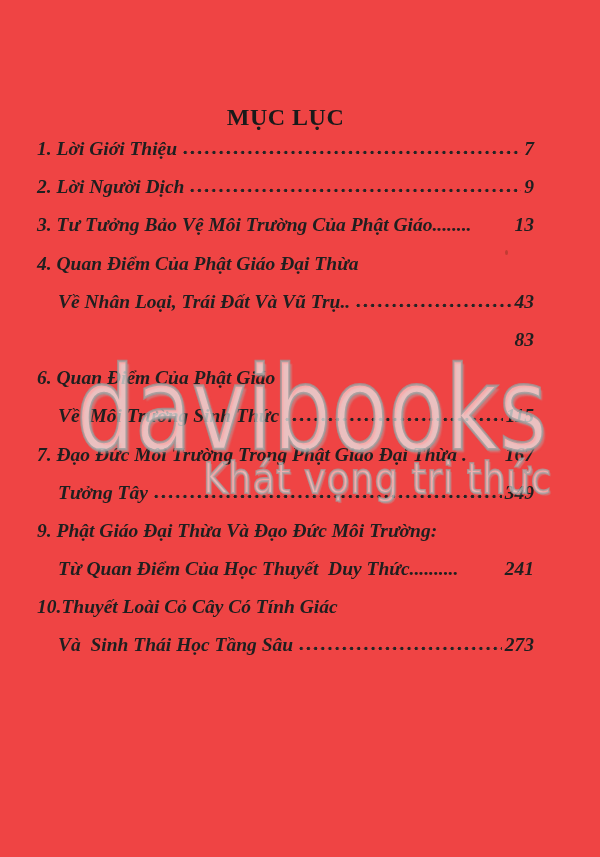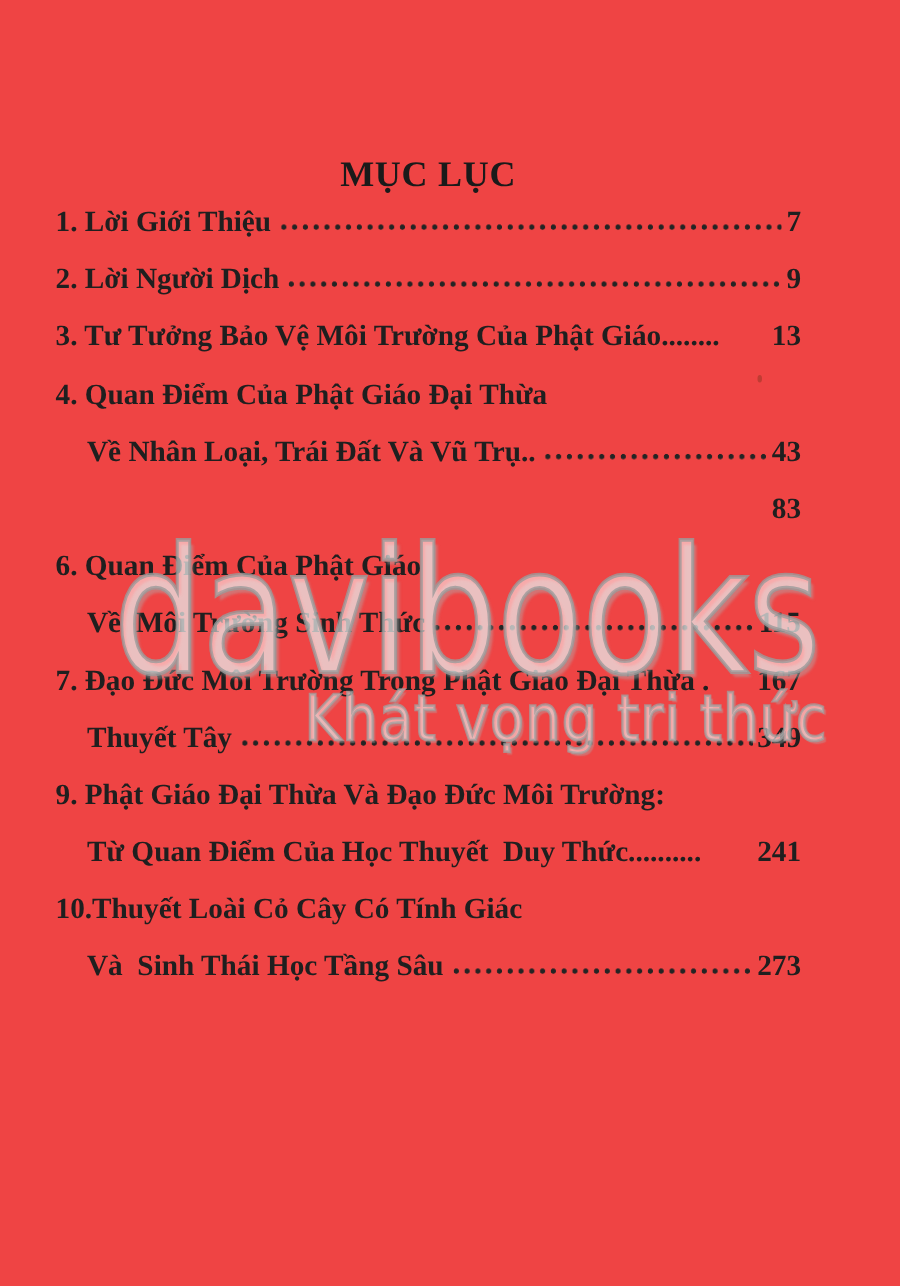--- a/index.html
+++ b/index.html
@@ -12,21 +12,21 @@
   .page{position:absolute;inset:0;background:#ef4444;}
   .content{
     position:absolute;left:37px;top:0;width:497px;
     color:#1f1f1f;
   }
   .title{
     text-align:center;font-weight:bold;font-size:24px;
     letter-spacing:0.5px;line-height:32px;
     margin:101px 0 0 0;color:#1a1a1a;white-space:pre;
   }
-  .rows{margin-top:5px;}
+  .rows{margin-top:5px;font-style:italic;}
   .row{
     display:flex;align-items:baseline;flex-wrap:nowrap;
     height:38.2px;font-weight:bold;font-size:19.5px;color:#1f1f1f;
   }
   .row .t{flex:0 0 auto;white-space:pre;}
   .row.indent .t{padding-left:21px;}
   .row .leader{
     flex:1 1 auto;height:5px;margin:0 3px 0 6px;
     background-image:radial-gradient(circle at 2.2px 2.4px,#242424 1.55px,rgba(0,0,0,0) 1.95px);
     background-size:7.2px 5px;background-repeat:repeat-x;
@@ -115,21 +115,21 @@
         <span class="pg after-leader">115</span>
       </div>
 
       <div class="row">
         <span class="t">7. Đạo Đức Môi Trường Trong Phật Giáo Đại Thừa .</span>
         <span class="pg">167</span>
       </div>
 
 
       <div class="row indent">
-        <span class="t">Thuyết Tây</span>
+        <span class="t">Tưởng Tây</span>
         <span class="leader"></span>
         <span class="pg after-leader">349</span>
       </div>
 
       <div class="row">
         <span class="t">9. Phật Giáo Đại Thừa Và Đạo Đức Môi Trường:</span>
       </div>
 
       <div class="row indent">
         <span class="t">Từ Quan Điểm Của Học Thuyết  Duy Thức..........</span>

